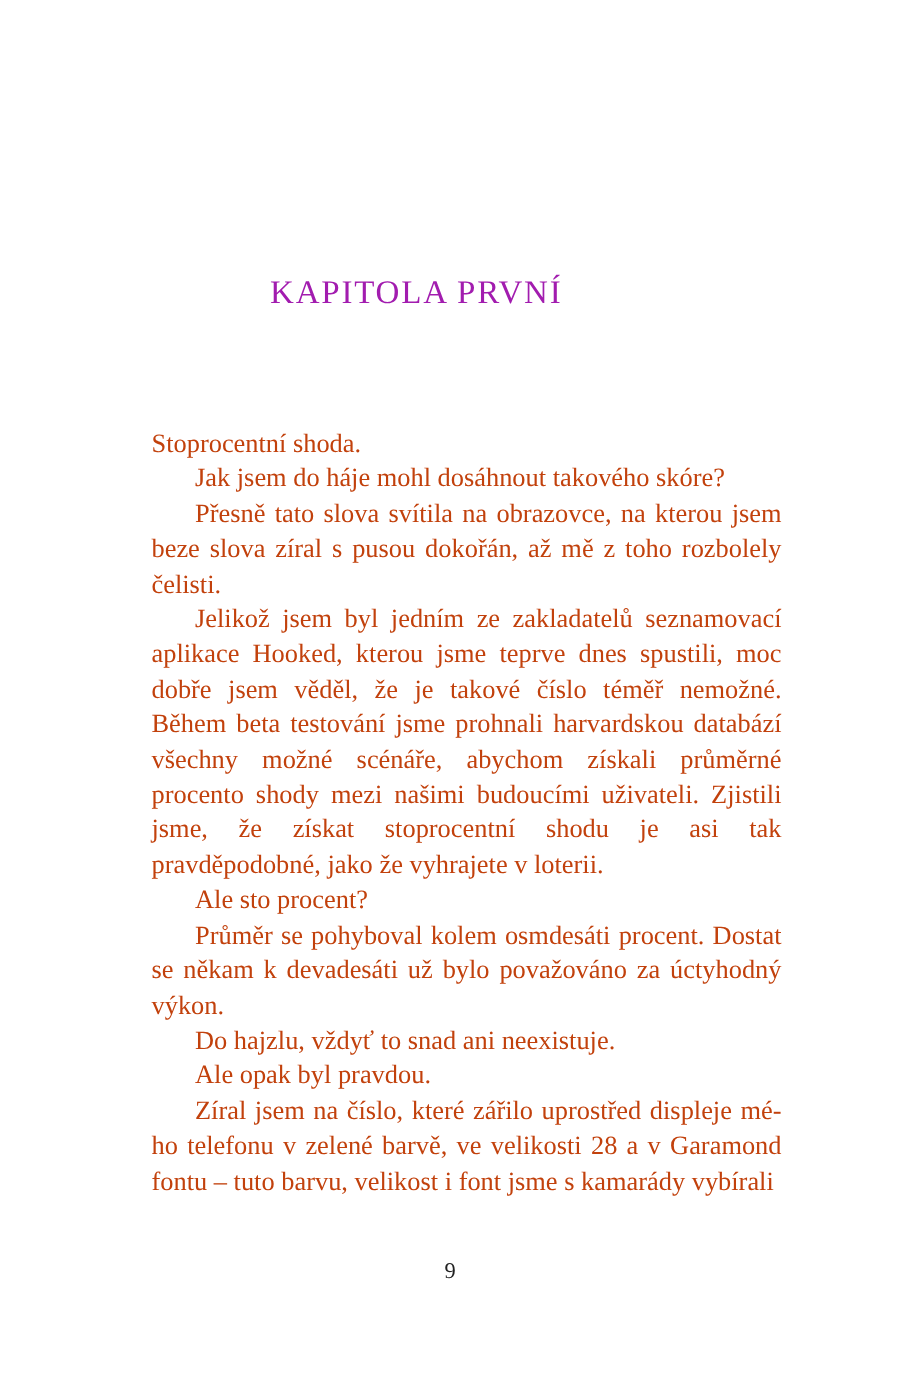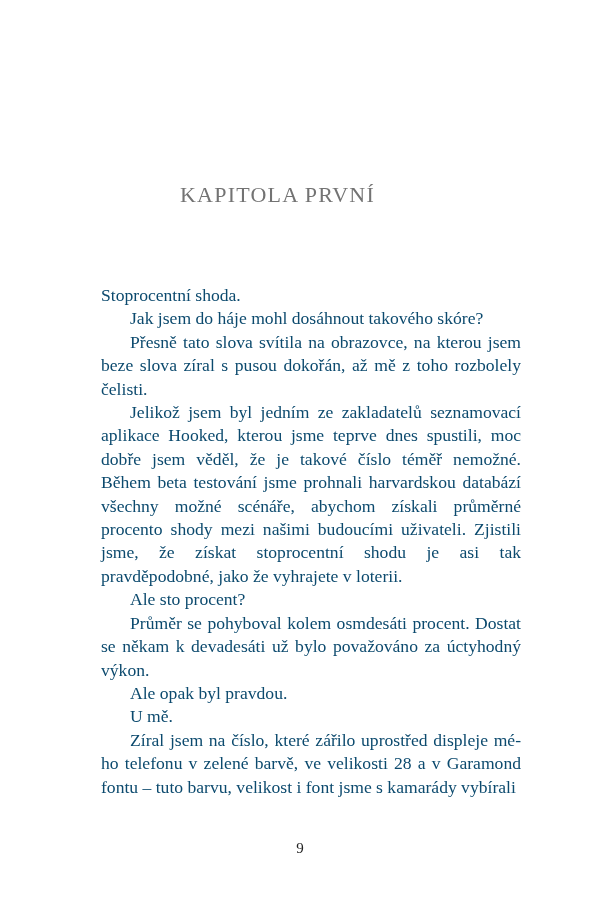--- a/index.html
+++ b/index.html
@@ -24,33 +24,33 @@
     }
     .chapter-title {
       position: absolute;
       top: 182px;
       left: 0;
       width: 555px;
       text-align: center;
       font-family: "Liberation Serif", serif;
       font-size: 22px;
       letter-spacing: 1.2px;
-      color: #737373;
+      color: #a21caf;
       margin: 0;
       font-weight: normal;
     }
     .body-text {
       position: absolute;
       top: 284px;
       left: 101px;
       width: 420px;
       font-family: "Liberation Serif", serif;
       font-size: 17.6px;
       line-height: 23.4px;
-      color: #0c4a6e;
+      color: #c2410c;
       text-align: justify;
       hyphens: manual;
     }
     .body-text p {
       margin: 0;
       text-indent: 29px;
     }
     .body-text p.first {
       text-indent: 0;
     }
@@ -71,19 +71,19 @@
 <div class="page">
   <h1 class="chapter-title">KAPITOLA PRVNÍ</h1>
 
   <div class="body-text">
     <p class="first">Stoprocentní shoda.</p>
     <p>Jak jsem do háje mohl dosáhnout takového skóre?</p>
     <p>Přesně tato slova svítila na obrazovce, na kterou jsem beze slova zíral s pusou dokořán, až mě z toho rozbolely čelisti.</p>
     <p>Jelikož jsem byl jedním ze zakladatelů seznamovací aplikace Hooked, kterou jsme teprve dnes spustili, moc dobře jsem věděl, že je takové číslo téměř nemožné. Během beta testování jsme prohnali harvardskou databází všechny možné scénáře, abychom získali průměrné procento shody mezi našimi budoucími uživateli. Zjistili jsme, že získat sto­procentní shodu je asi tak pravděpodobné, jako že vyhra­jete v loterii.</p>
     <p>Ale sto procent?</p>
     <p>Průměr se pohyboval kolem osmdesáti procent. Dostat se někam k devadesáti už bylo považováno za úctyhodný výkon.</p>
+    <p>Do hajzlu, vždyť to snad ani neexistuje.</p>
     <p>Ale opak byl pravdou.</p>
-    <p>U mě.</p>
     <p>Zíral jsem na číslo, které zářilo uprostřed displeje mé­ho telefonu v zelené barvě, ve velikosti 28 a v Garamond fontu – tuto barvu, velikost i font jsme s kamarády vybírali</p>
   </div>
 
   <div class="page-number">9</div>
 </div>
 
 </body></html>

